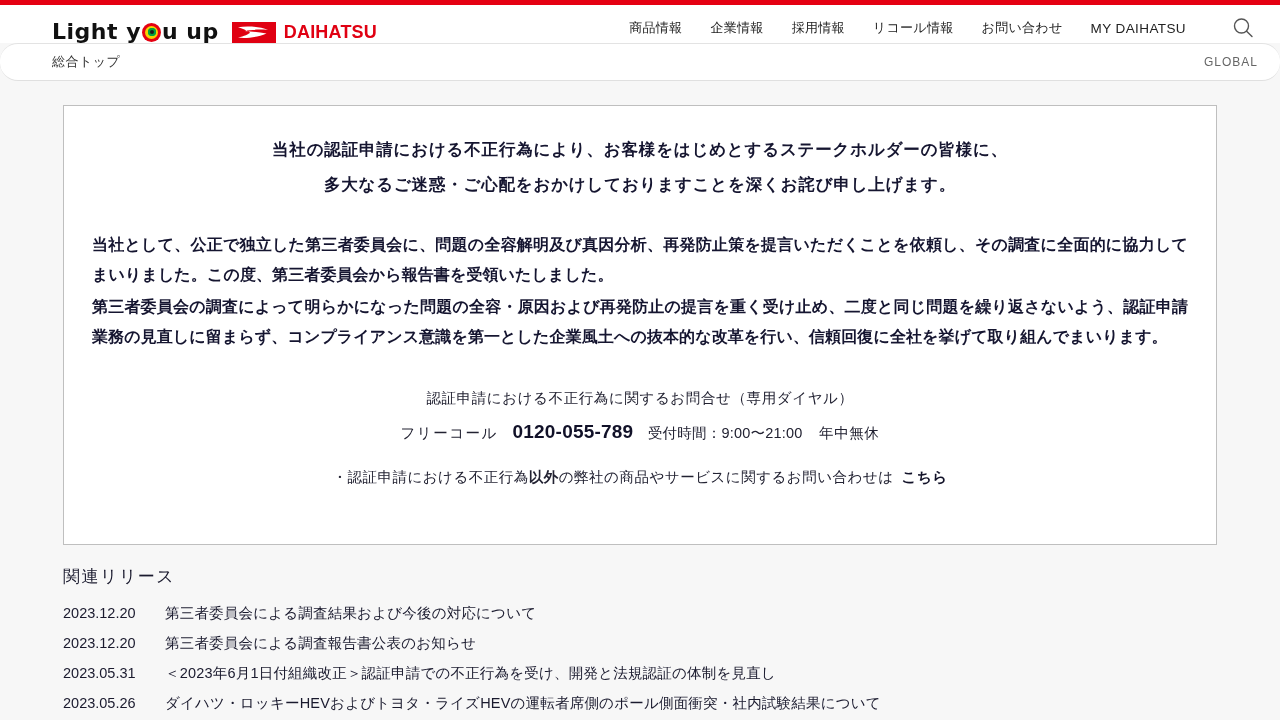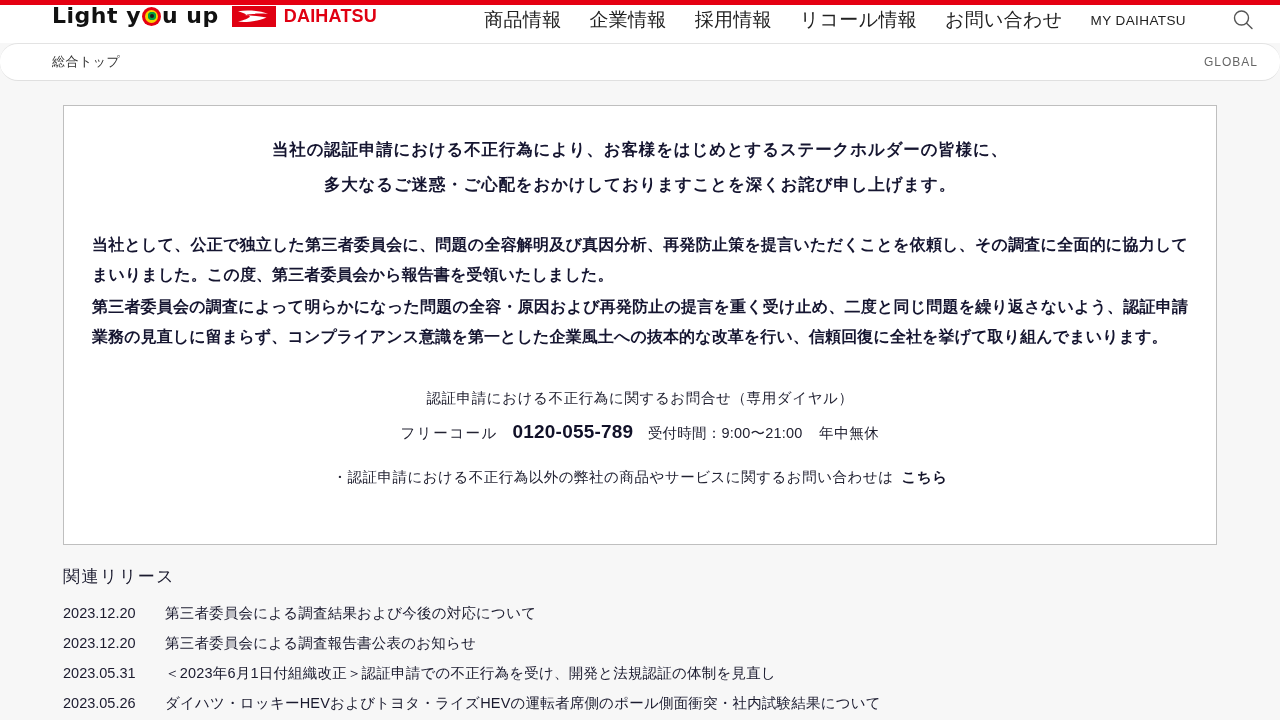--- a/index.html
+++ b/index.html
@@ -17,21 +17,21 @@
     height: 5px;
     background: #e50012;
     width: 100%;
   }
 
   
   .header {
     height: 38px;
     background: #ffffff;
     display: flex;
-    align-items: flex-start;
+    align-items: flex-end;
     padding: 0 22px 0 52px;
     position: relative;
   }
   .brand {
     display: flex;
     align-items: center;
     gap: 13px;
     cursor: pointer;
   }
   .light-you-up {
@@ -94,21 +94,21 @@
     font-family: "Liberation Sans", sans-serif;
   }
 
   .nav {
     margin-left: auto;
     display: flex;
     align-items: center;
     gap: 28px;
   }
   .nav-item {
-    font-size: 19px;
+    font-size: 13px;
     color: #222222;
     cursor: pointer;
     white-space: nowrap;
     letter-spacing: 0.3px;
   }
   .nav-item.latin { font-size: 13.5px; letter-spacing: 0.4px; }
   .search-btn {
     margin-left: 14px;
     width: 30px; height: 30px;
     display: flex; align-items: center; justify-content: center;
@@ -200,21 +200,21 @@
   }
   .hours { letter-spacing: 0.2px; }
   .yearround { margin-left: 12px; }
   .contact-other {
     margin-top: 16px;
     font-size: 14.5px;
     color: #222232;
     letter-spacing: 0.5px;
     line-height: 28px;
   }
-  .bold-inline { font-weight: normal; }
+  .bold-inline { font-weight: bold; }
   .here-link {
     font-weight: bold;
     margin-left: 8px;
     cursor: pointer;
     color: #111128;
   }
 
   
   .releases {
     margin: 20px 55px 0 55px;

